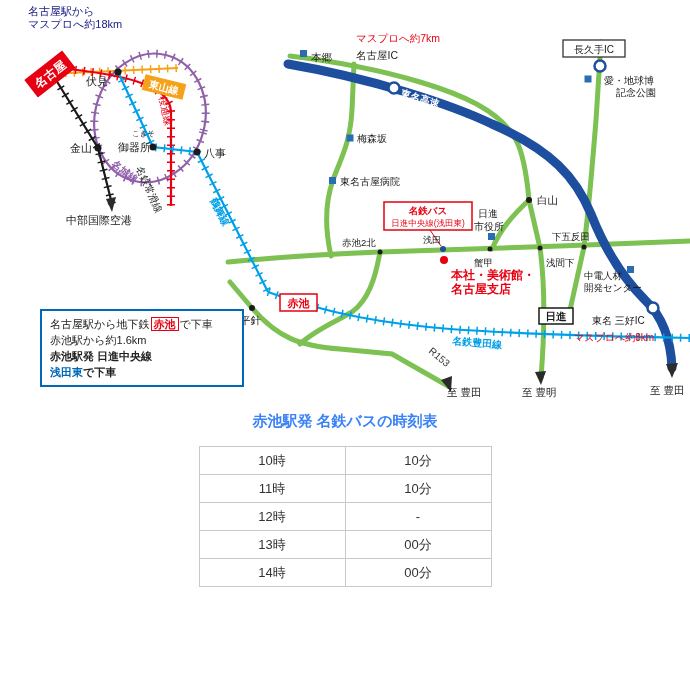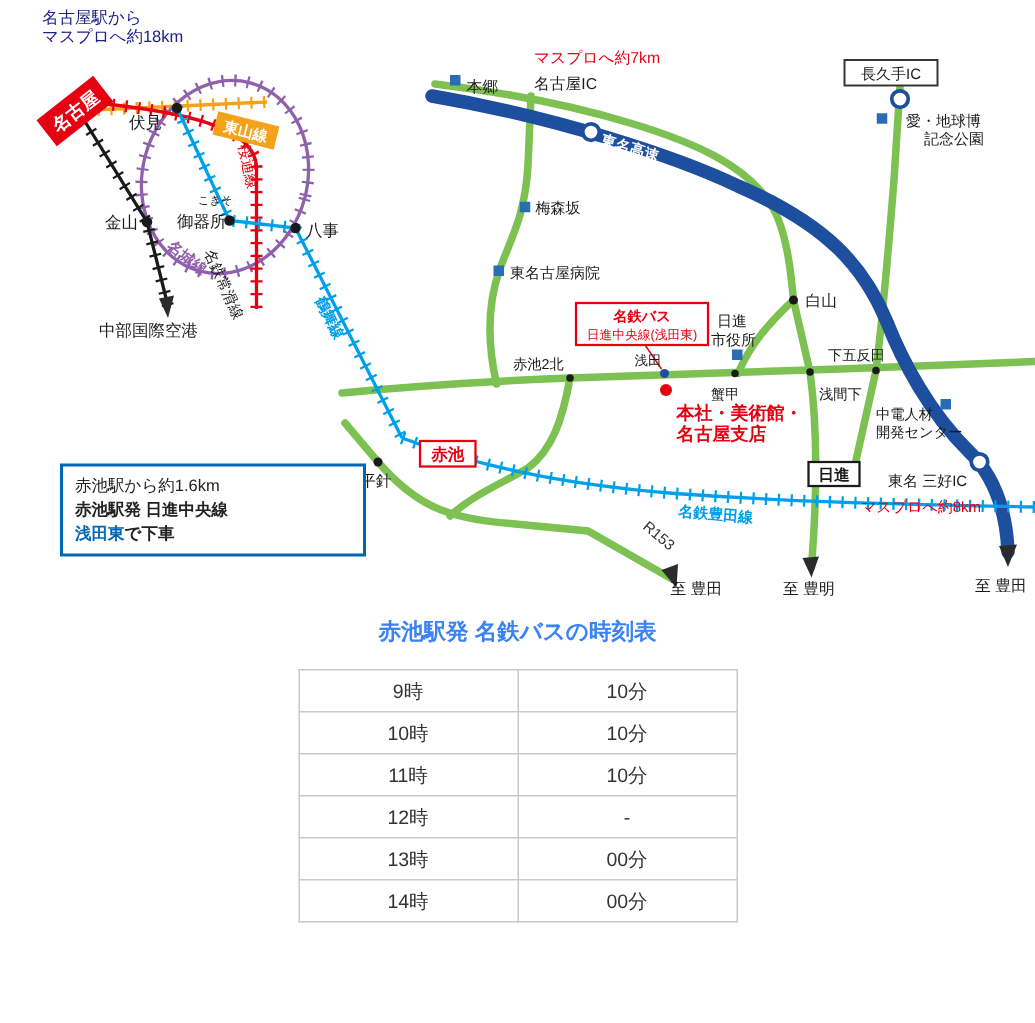--- a/index.html
+++ b/index.html
@@ -156,35 +156,32 @@
   <text transform="translate(428 352) rotate(40)" font-size="10" fill="#333333">R153</text>
   <text transform="translate(452 344) rotate(5)" font-size="10" font-weight="bold" fill="#00a0e9">名鉄豊田線</text>
   <text x="592" y="324" font-size="10" fill="#1a1a1a">東名 三好IC</text>
   <text x="574" y="341" font-size="10" fill="#e60012">マスプロへ約8km</text>
   <text x="447" y="396" font-size="10.5" fill="#1a1a1a">至 豊田</text>
   <text x="522" y="396" font-size="10.5" fill="#1a1a1a">至 豊明</text>
   <text x="650" y="394" font-size="10.5" fill="#1a1a1a">至 豊田</text>
 </svg>
 
 <div class="info-box">
+  <div><span>名古屋駅から地下鉄</span><span class="akaike">赤池</span><span>で下車</span></div>
   <div>赤池駅から約1.6km</div>
   <div class="b">赤池駅発 日進中央線</div>
   <div><span class="stop">浅田東</span><span class="b">で下車</span></div>
 </div>
 </div>
 
 <div class="timetable">
   <h2>赤池駅発 名鉄バスの時刻表</h2>
   <table>
     <tbody>
       <tr>
-          <td>9時</td>
-          <td>10分</td>
-        </tr>
-      <tr>
           <td>10時</td>
           <td>10分</td>
         </tr>
       <tr>
           <td>11時</td>
           <td>10分</td>
         </tr>
       <tr>
           <td>12時</td>
           <td>-</td>

